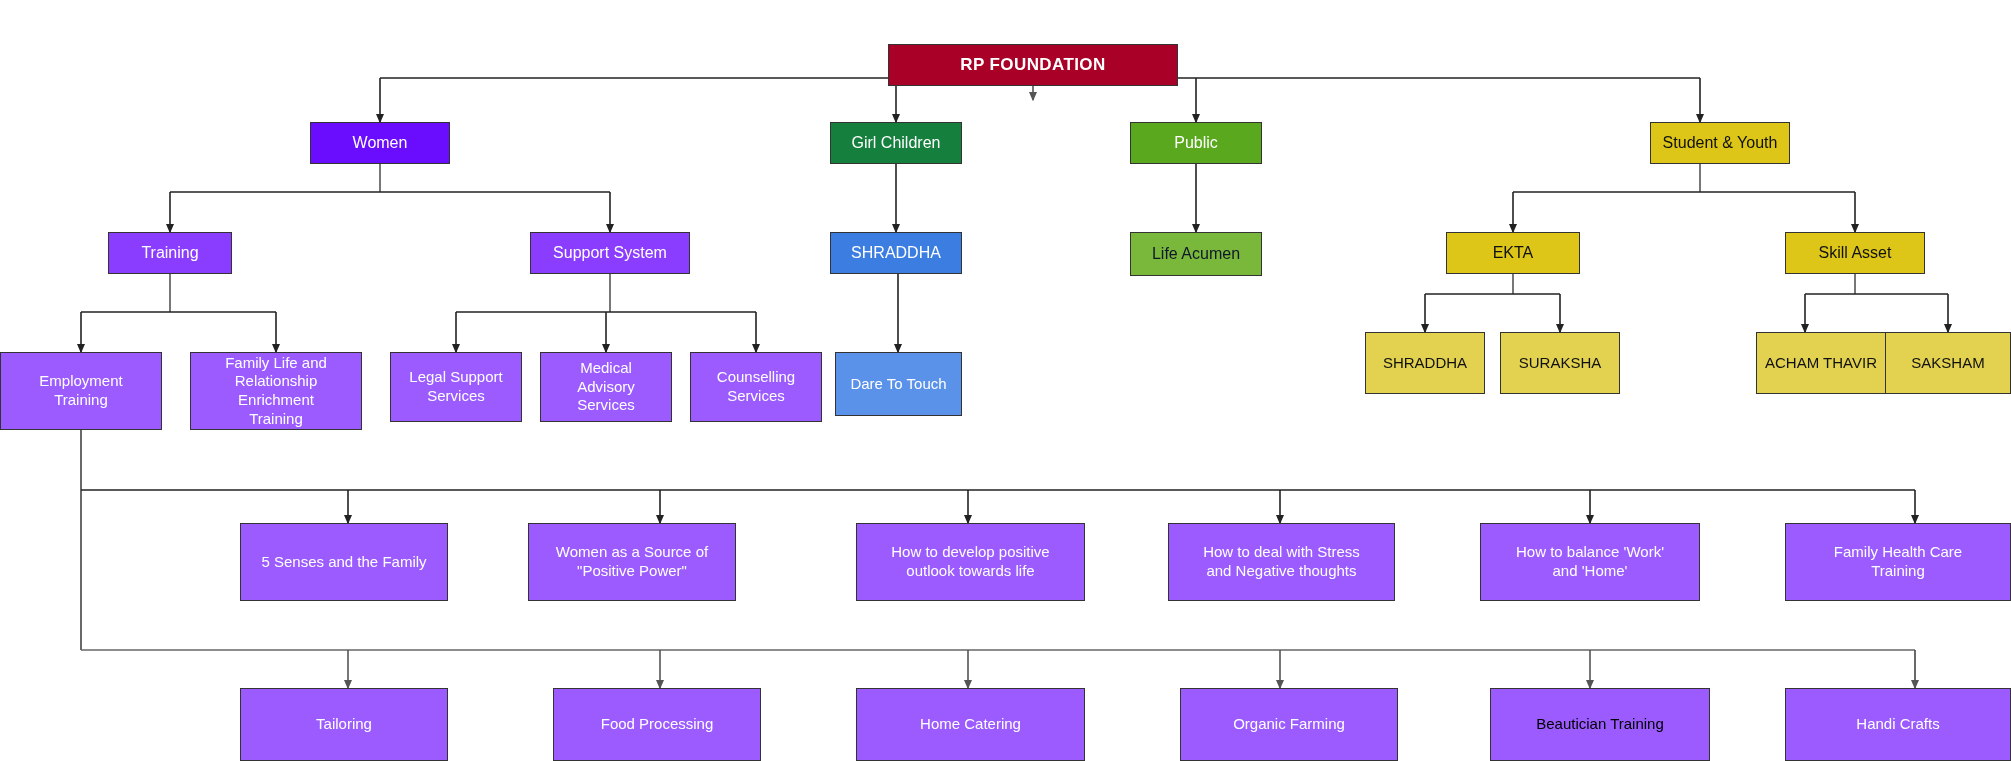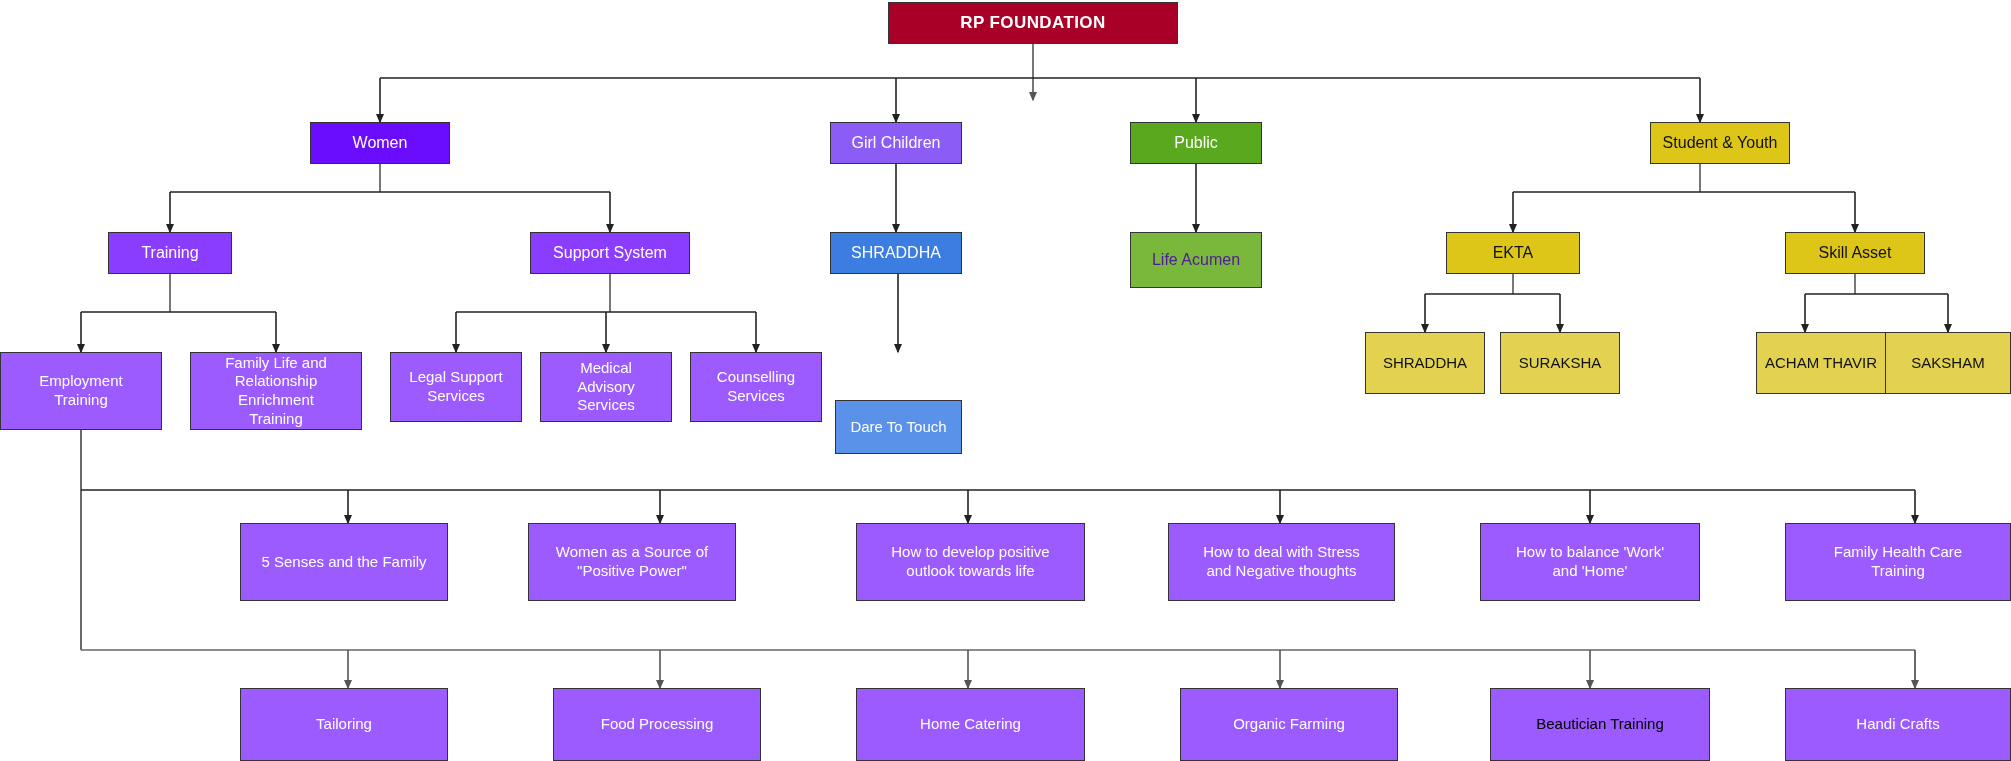--- a/index.html
+++ b/index.html
@@ -37,20 +37,21 @@
     padding: 2px 6px;
     overflow: hidden;
   }
   .node-label {
     display: block;
     white-space: pre-line;
   }
   .root-node {
     font-weight: bold;
     letter-spacing: 0.4px;
+    margin-top: 42px;
   }
 </style>
 </head>
 <body>
 
 <div id="org-chart">
 
   <svg id="connector-layer" viewBox="0 0 2011 761" width="2011" height="761" xmlns="http://www.w3.org/2000/svg">
     <defs>
       <marker id="arrowhead-dark" markerWidth="8" markerHeight="8" refX="5.2" refY="3" orient="auto" markerUnits="strokeWidth">
@@ -113,39 +114,39 @@
       </g>
   </svg>
 
   <div id="node-layer">
       <div class="node root-node" style="left: 888px; top: 2px; width: 290px; height: 42px; background: rgb(168, 0, 39); color: rgb(255, 255, 255); font-size: 17px; border-color: rgb(51, 51, 51);">
         <span class="node-label">RP FOUNDATION</span>
       </div>
       <div class="node" style="left: 310px; top: 122px; width: 140px; height: 42px; background: rgb(106, 13, 255); color: rgb(255, 255, 255); font-size: 16px; border-color: rgb(51, 51, 51);">
         <span class="node-label">Women</span>
       </div>
-      <div class="node" style="left: 830px; top: 122px; width: 132px; height: 42px; background: #8b5cf6; color: rgb(255, 255, 255); font-size: 16px; border-color: rgb(51, 51, 51);">
+      <div class="node" style="left: 830px; top: 122px; width: 132px; height: 42px; background: #15803d; color: rgb(255, 255, 255); font-size: 16px; border-color: rgb(51, 51, 51);">
         <span class="node-label">Girl Children</span>
       </div>
       <div class="node" style="left: 1130px; top: 122px; width: 132px; height: 42px; background: rgb(90, 168, 30); color: rgb(255, 255, 255); font-size: 16px; border-color: rgb(51, 51, 51);">
         <span class="node-label">Public</span>
       </div>
       <div class="node" style="left: 1630px; top: 122px; width: 140px; height: 42px; background: rgb(221, 198, 23); color: rgb(17, 17, 17); font-size: 16px; border-color: rgb(51, 51, 51); margin-left: 20px;">
         <span class="node-label">Student &amp; Youth</span>
       </div>
       <div class="node" style="left: 108px; top: 232px; width: 124px; height: 42px; background: rgb(139, 61, 255); color: rgb(255, 255, 255); font-size: 16px; border-color: rgb(51, 51, 51);">
         <span class="node-label">Training</span>
       </div>
       <div class="node" style="left: 530px; top: 232px; width: 160px; height: 42px; background: rgb(139, 61, 255); color: rgb(255, 255, 255); font-size: 16px; border-color: rgb(51, 51, 51);">
         <span class="node-label">Support System</span>
       </div>
       <div class="node" style="left: 830px; top: 232px; width: 132px; height: 42px; background: rgb(59, 125, 224); color: rgb(255, 255, 255); font-size: 16px; border-color: rgb(51, 51, 51);">
         <span class="node-label">SHRADDHA</span>
       </div>
-      <div class="node" style="left: 1130px; top: 232px; width: 132px; height: 56px; background: rgb(122, 184, 60); color: #4c1d95; font-size: 16px; border-color: rgb(51, 51, 51);">
+      <div class="node" style="left: 1130px; top: 232px; width: 132px; height: 44px; background: rgb(122, 184, 60); color: #0f172a; font-size: 16px; border-color: rgb(51, 51, 51);">
         <span class="node-label">Life Acumen</span>
       </div>
       <div class="node" style="left: 1446px; top: 232px; width: 134px; height: 42px; background: rgb(221, 198, 23); color: rgb(17, 17, 17); font-size: 16px; border-color: rgb(51, 51, 51);">
         <span class="node-label">EKTA</span>
       </div>
       <div class="node" style="left: 1785px; top: 232px; width: 140px; height: 42px; background: rgb(221, 198, 23); color: rgb(17, 17, 17); font-size: 16px; border-color: rgb(51, 51, 51);">
         <span class="node-label">Skill Asset</span>
       </div>
       <div class="node" style="left: 0px; top: 352px; width: 162px; height: 78px; background: rgb(155, 91, 255); color: rgb(255, 255, 255); font-size: 15px; border-color: rgb(51, 51, 51);">
         <span class="node-label">Employment
@@ -163,21 +164,21 @@
       </div>
       <div class="node" style="left: 540px; top: 352px; width: 132px; height: 70px; background: rgb(155, 91, 255); color: rgb(255, 255, 255); font-size: 15px; border-color: rgb(51, 51, 51);">
         <span class="node-label">Medical
 Advisory
 Services</span>
       </div>
       <div class="node" style="left: 690px; top: 352px; width: 132px; height: 70px; background: rgb(155, 91, 255); color: rgb(255, 255, 255); font-size: 15px; border-color: rgb(51, 51, 51);">
         <span class="node-label">Counselling
 Services</span>
       </div>
-      <div class="node" style="left: 835px; top: 352px; width: 127px; height: 54px; background: rgb(90, 146, 234); color: rgb(255, 255, 255); font-size: 15px; border-color: rgb(51, 51, 51); margin-top: 48px;">
+      <div class="node" style="left: 835px; top: 352px; width: 127px; height: 64px; background: rgb(90, 146, 234); color: rgb(255, 255, 255); font-size: 15px; border-color: rgb(51, 51, 51);">
         <span class="node-label">Dare To Touch</span>
       </div>
       <div class="node" style="left: 1365px; top: 332px; width: 120px; height: 62px; background: rgb(226, 210, 79); color: rgb(17, 17, 17); font-size: 15px; border-color: rgb(51, 51, 51);">
         <span class="node-label">SHRADDHA</span>
       </div>
       <div class="node" style="left: 1500px; top: 332px; width: 120px; height: 62px; background: rgb(226, 210, 79); color: rgb(17, 17, 17); font-size: 15px; border-color: rgb(51, 51, 51);">
         <span class="node-label">SURAKSHA</span>
       </div>
       <div class="node" style="left: 1740px; top: 332px; width: 130px; height: 62px; background: rgb(226, 210, 79); color: rgb(17, 17, 17); font-size: 15px; border-color: rgb(51, 51, 51); margin-left: 16px;">
         <span class="node-label">ACHAM THAVIR</span>

